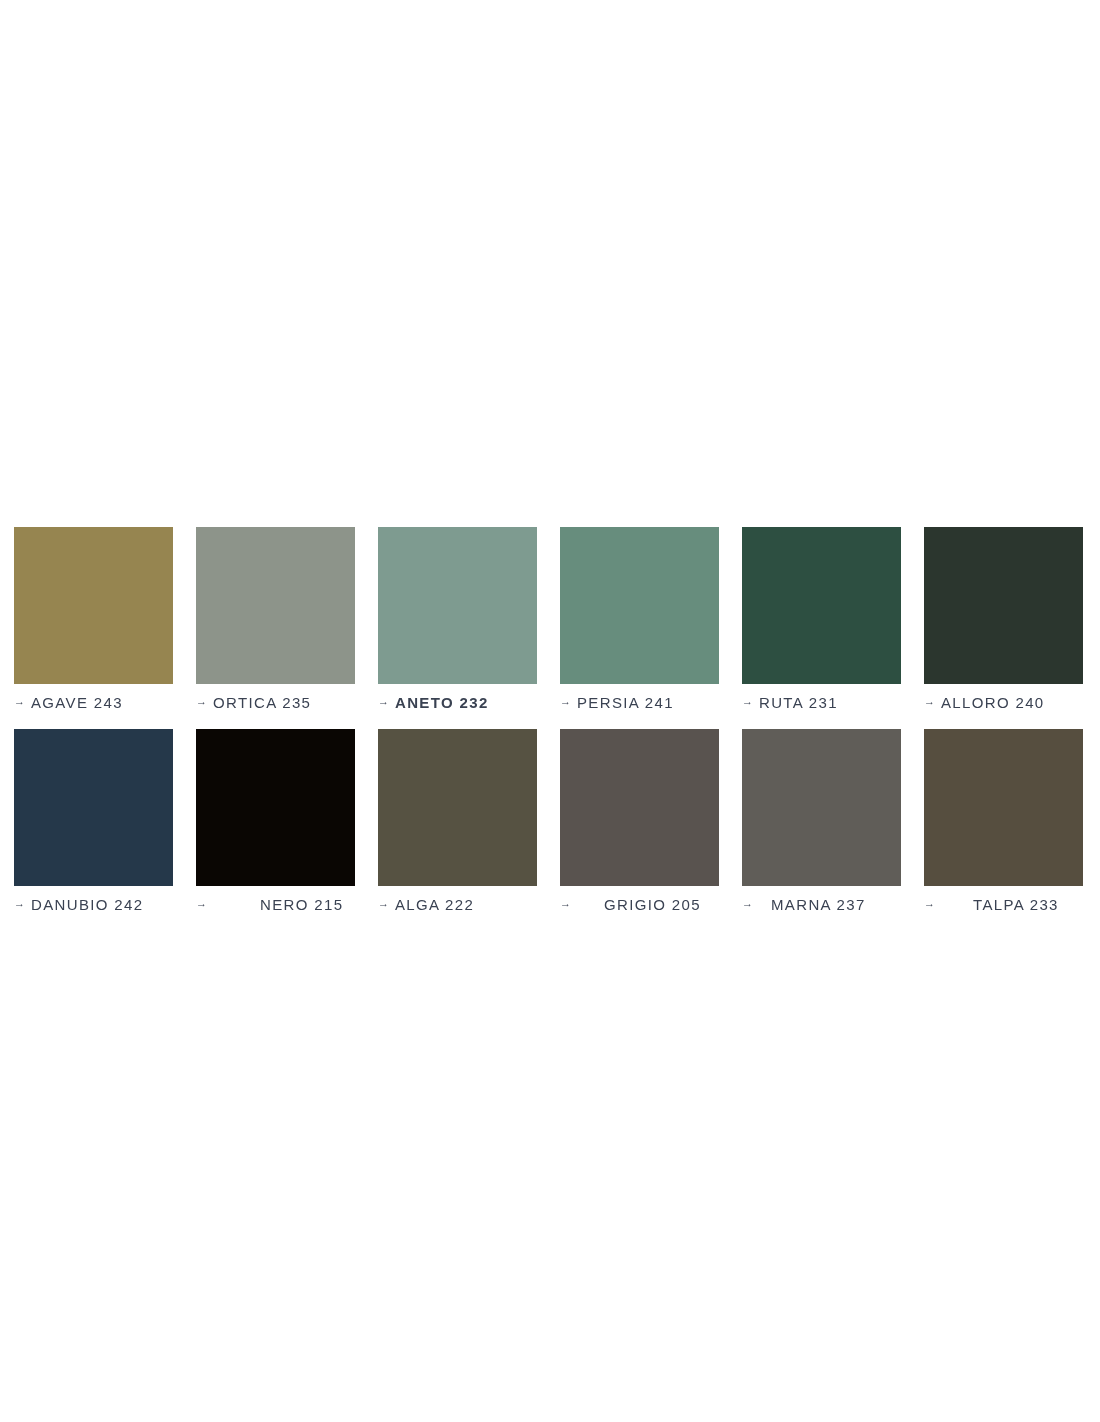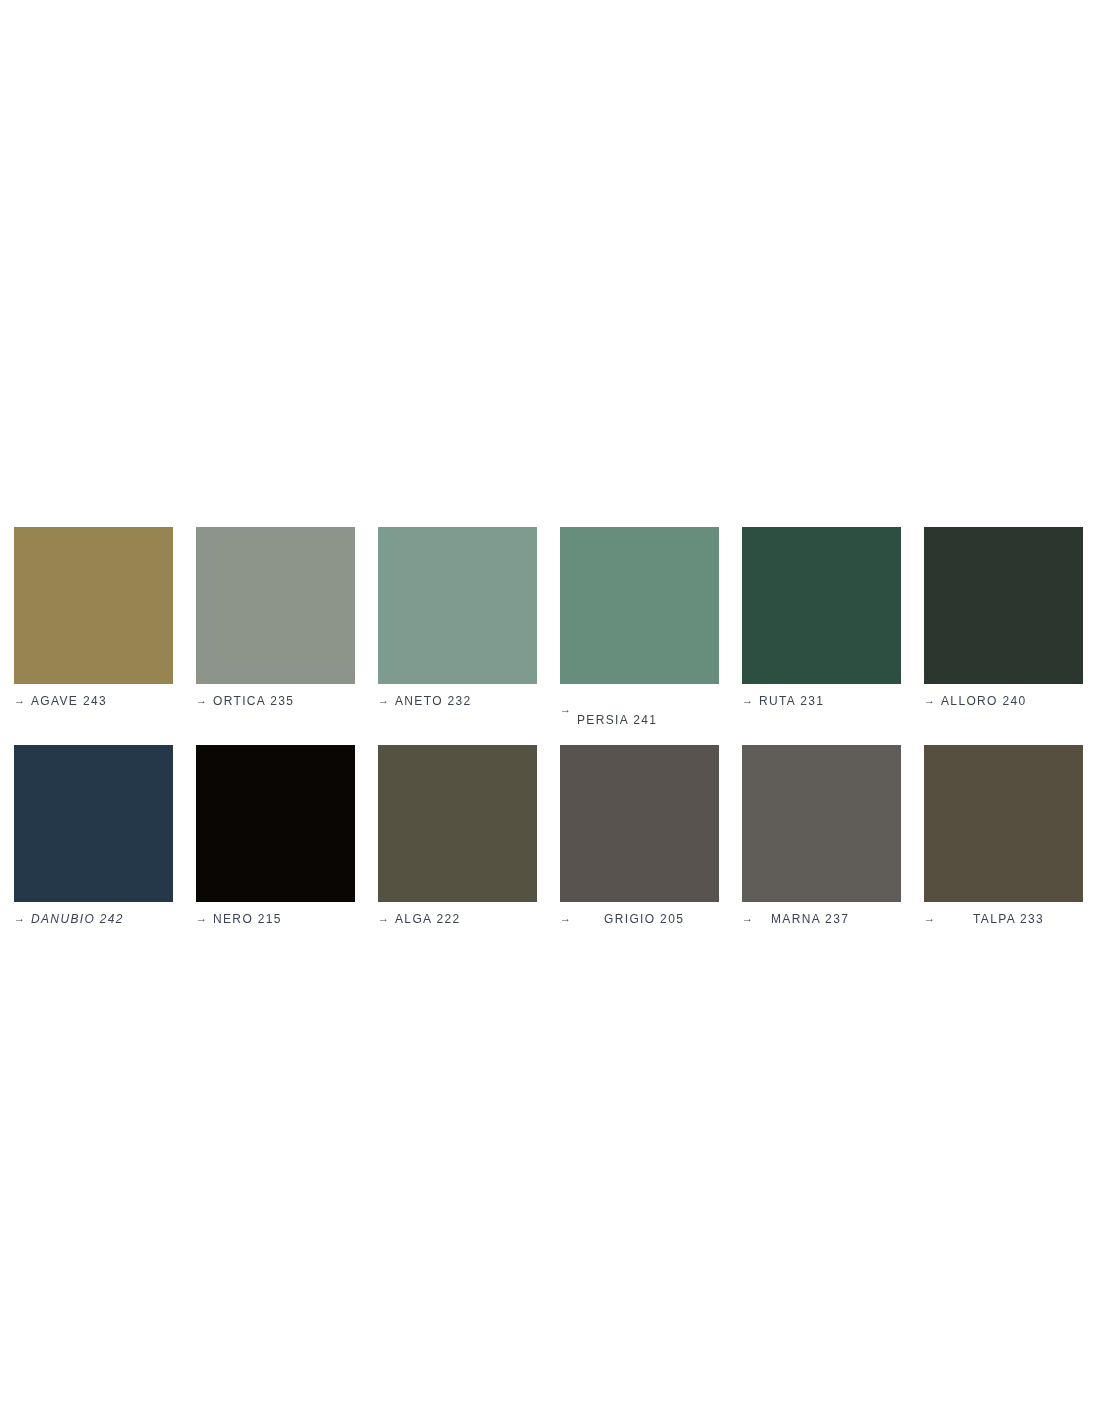--- a/index.html
+++ b/index.html
@@ -56,21 +56,21 @@
   .arrow-icon {
     display: inline-block;
     font-size: 11px;
     line-height: 1;
     color: #3a4252;
     transform: translateY(-1px);
   }
 
   .swatch-name {
     font-family: "Liberation Sans", sans-serif;
-    font-size: 12px;
+    font-size: 15px;
     letter-spacing: 1.35px;
     color: #3a4252;
     text-transform: uppercase;
     line-height: 1;
   }
 </style>
 </head>
 <body style="background-color: rgb(255, 255, 255);">
 
 <div id="palette-board">
@@ -89,29 +89,29 @@
       <span class="swatch-label">
         <span class="arrow-icon" style="color: rgb(58, 66, 82);">→</span>
         <span class="swatch-name" style="color: rgb(58, 66, 82);">ORTICA 235</span>
       </span>
     </a>
 
     <a class="swatch-cell" href="#">
       <span class="swatch-chip" style="background-color: rgb(126, 155, 144);"></span>
       <span class="swatch-label">
         <span class="arrow-icon" style="color: rgb(58, 66, 82);">→</span>
-        <span class="swatch-name" style="color: rgb(58, 66, 82);">ANETO 232</span>
+        <span class="swatch-name" style="color: rgb(58, 66, 82); font-weight: bold;">ANETO 232</span>
       </span>
     </a>
 
     <a class="swatch-cell" href="#">
       <span class="swatch-chip" style="background-color: rgb(103, 141, 125);"></span>
       <span class="swatch-label">
         <span class="arrow-icon" style="color: rgb(58, 66, 82);">→</span>
-        <span class="swatch-name" style="color: rgb(58, 66, 82); margin-top: 19px;">PERSIA 241</span>
+        <span class="swatch-name" style="color: rgb(58, 66, 82);">PERSIA 241</span>
       </span>
     </a>
 
     <a class="swatch-cell" href="#">
       <span class="swatch-chip" style="background-color: rgb(45, 79, 65);"></span>
       <span class="swatch-label">
         <span class="arrow-icon" style="color: rgb(58, 66, 82);">→</span>
         <span class="swatch-name" style="color: rgb(58, 66, 82);">RUTA 231</span>
       </span>
     </a>
@@ -123,29 +123,29 @@
         <span class="swatch-name" style="color: rgb(58, 66, 82);">ALLORO 240</span>
       </span>
     </a>
   </div>
 
   <div class="swatch-row">
     <a class="swatch-cell" href="#">
       <span class="swatch-chip" style="background-color: rgb(37, 56, 74);"></span>
       <span class="swatch-label">
         <span class="arrow-icon" style="color: rgb(58, 66, 82);">→</span>
-        <span class="swatch-name" style="color: rgb(58, 66, 82); font-style: italic;">DANUBIO 242</span>
+        <span class="swatch-name" style="color: rgb(58, 66, 82);">DANUBIO 242</span>
       </span>
     </a>
 
     <a class="swatch-cell" href="#">
       <span class="swatch-chip" style="background-color: rgb(10, 6, 3);"></span>
       <span class="swatch-label">
         <span class="arrow-icon" style="color: rgb(58, 66, 82);">→</span>
-        <span class="swatch-name" style="color: rgb(58, 66, 82);">NERO 215</span>
+        <span class="swatch-name" style="color: rgb(58, 66, 82); margin-left: 47px;">NERO 215</span>
       </span>
     </a>
 
     <a class="swatch-cell" href="#">
       <span class="swatch-chip" style="background-color: rgb(86, 82, 66);"></span>
       <span class="swatch-label">
         <span class="arrow-icon" style="color: rgb(58, 66, 82);">→</span>
         <span class="swatch-name" style="color: rgb(58, 66, 82);">ALGA 222</span>
       </span>
     </a>

